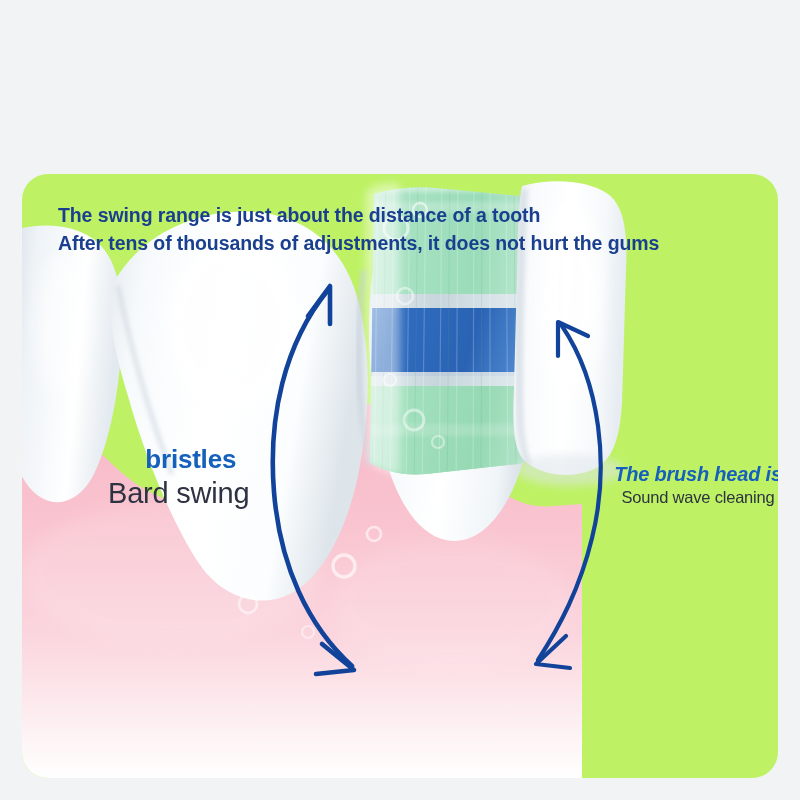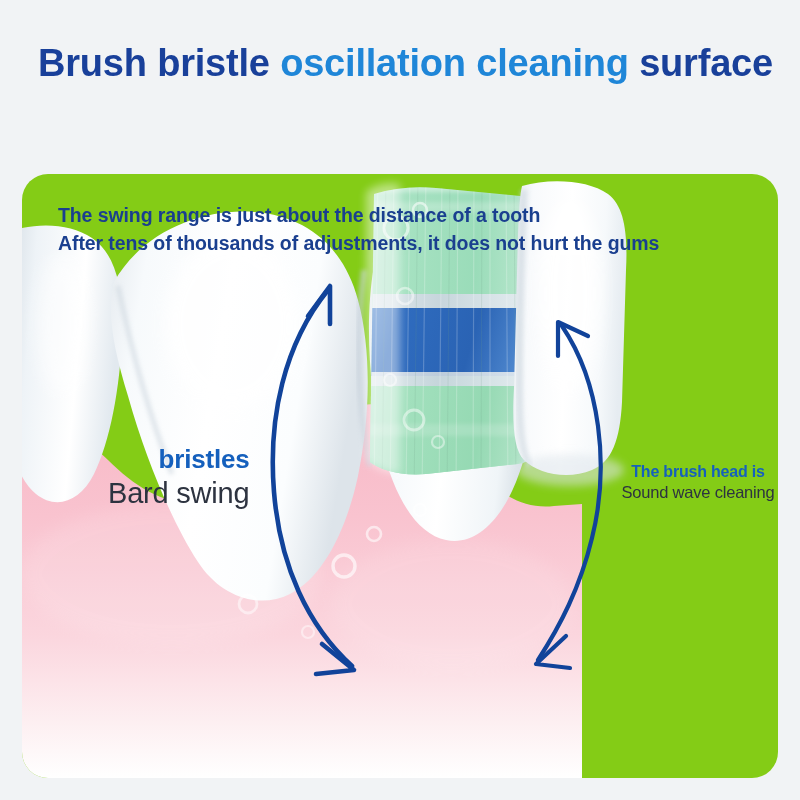--- a/index.html
+++ b/index.html
@@ -39,21 +39,21 @@
   .hl-mid   { color: #1462b4; }
   .hl-light { color: #1f86d8; }
 
   
   .card {
     position: absolute;
     left: 22px;
     top: 174px;
     width: 756px;
     height: 604px;
-    background: #84cc16;
+    background: #bef264;
     border-radius: 26px;
     overflow: hidden;
   }
 
   
   .subhead {
     position: absolute;
     left: 36px;
     top: 28px;
     z-index: 40;
@@ -92,42 +92,39 @@
   .callout .c-sub {
     color: #2d3340;
     font-size: 24px;
     font-weight: 400;
     letter-spacing: -0.2px;
   }
 
   #callout-left {
     left: 86px;
     top: 270px;
-    text-align: right;
+    text-align: center;
   }
   #callout-left .c-title { font-size: 26px; padding-left: 24px; }
   #callout-left .c-sub   { font-size: 29px; }
 
   #callout-right {
     left: 586px;
     top: 288px;
     width: 180px;
   }
-  #callout-right .c-title { font-size: 16px; font-weight: 700; line-height: 1.26; }
+  #callout-right .c-title { font-size: 20px; font-weight: 700; line-height: 1.26; font-style: italic; }
   #callout-right .c-sub   { font-size: 16.5px; }
 </style>
 </head>
 <body>
 
 <div id="poster">
 
   <div class="headline">
-    <div class="headline-line">
-      <span class="hl-dark">Brush bristle </span><span class="hl-light">oscillation </span><span class="hl-light">cleaning </span><span class="hl-dark">surface</span>
-    </div>
   </div>
 
   <div class="card">
 
     <div class="stage">
       <svg width="756" height="604" viewBox="0 0 756 604" xmlns="http://www.w3.org/2000/svg">
         <defs>
 
           <linearGradient id="gumGrad" x1="0" y1="0" x2="0" y2="1">
             <stop offset="0.00" stop-color="#f7b8c6"></stop>

